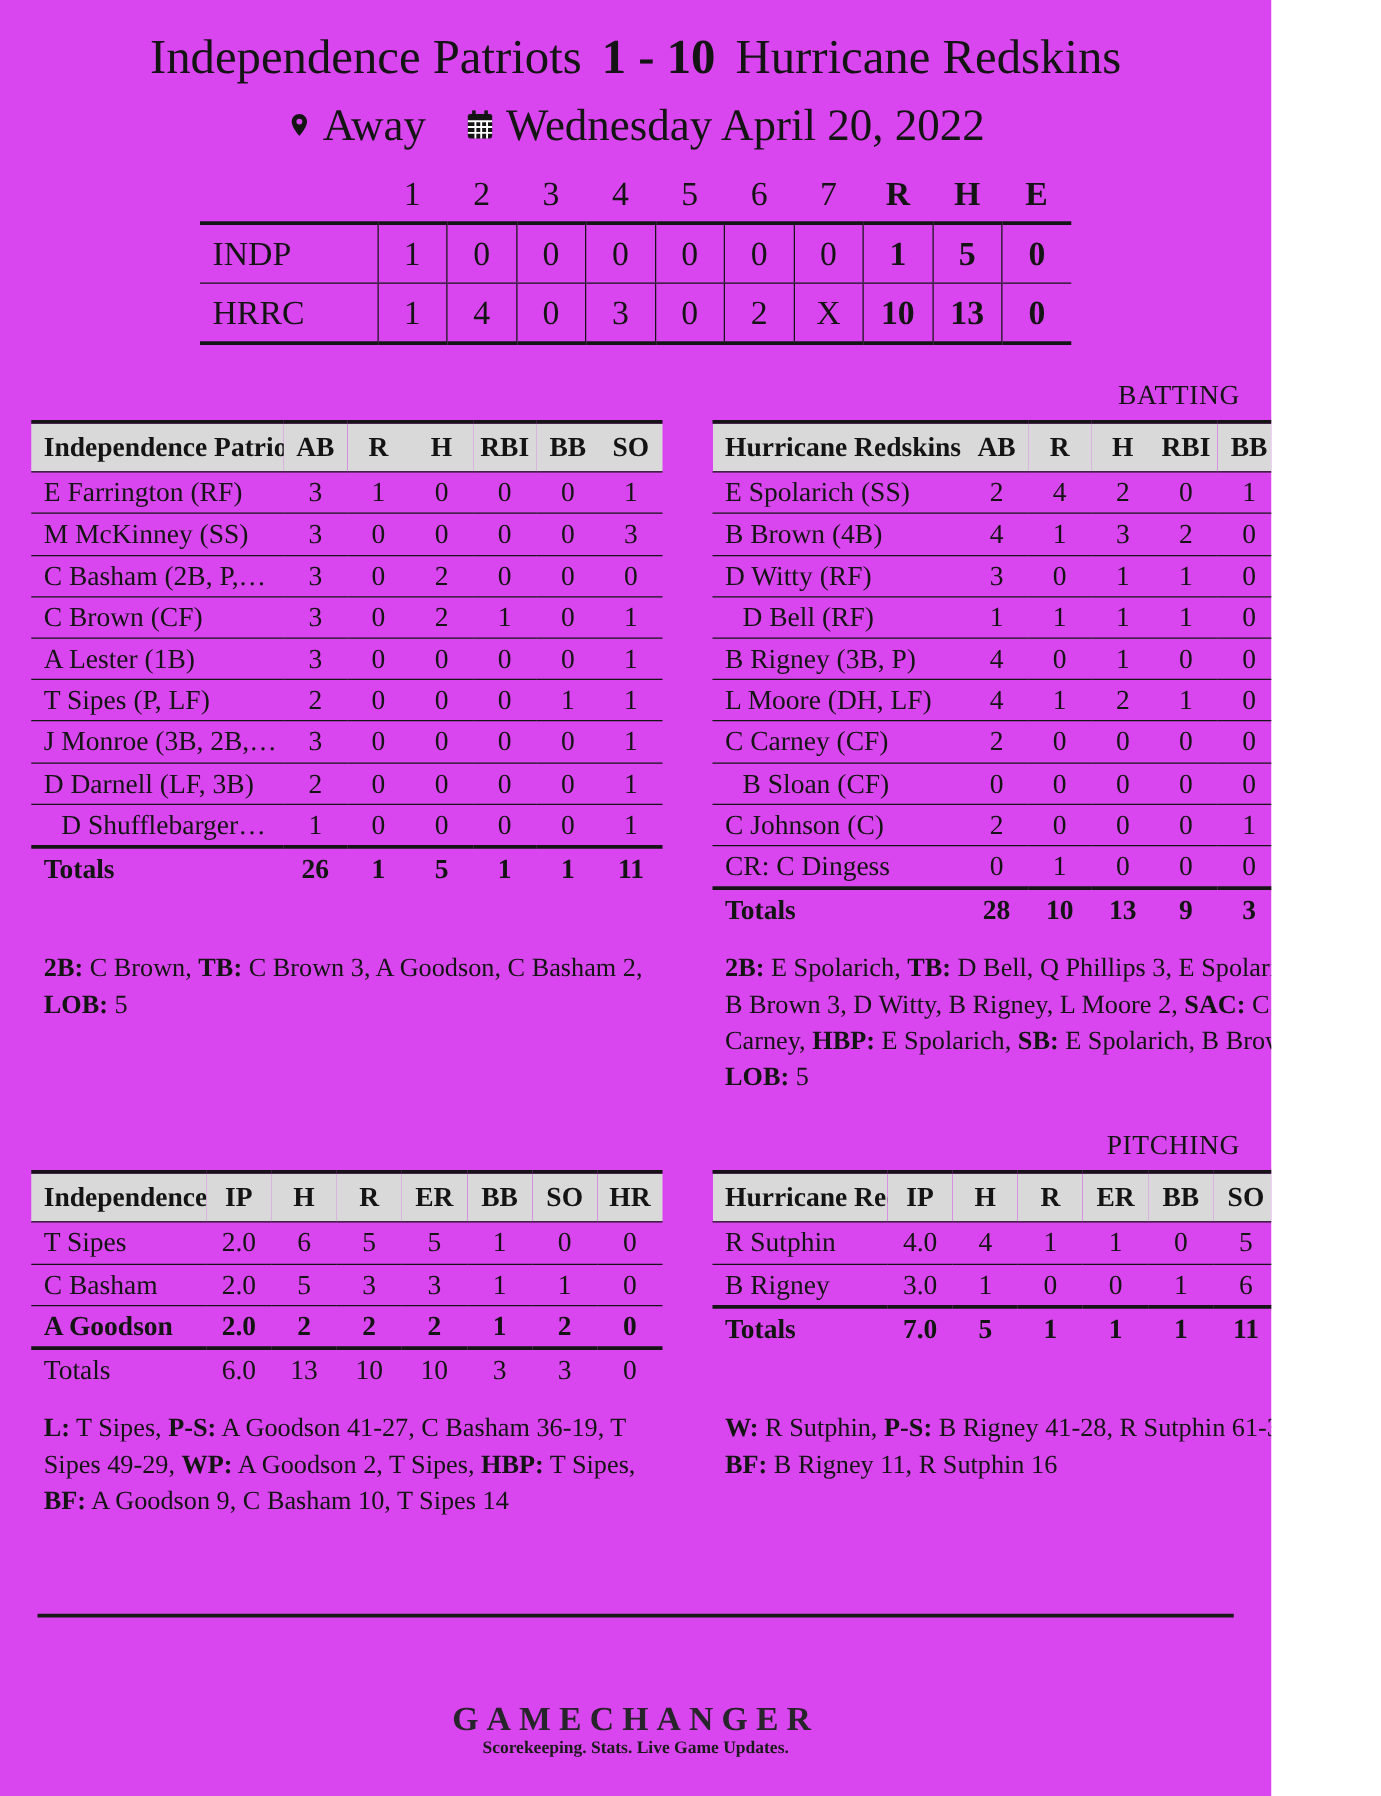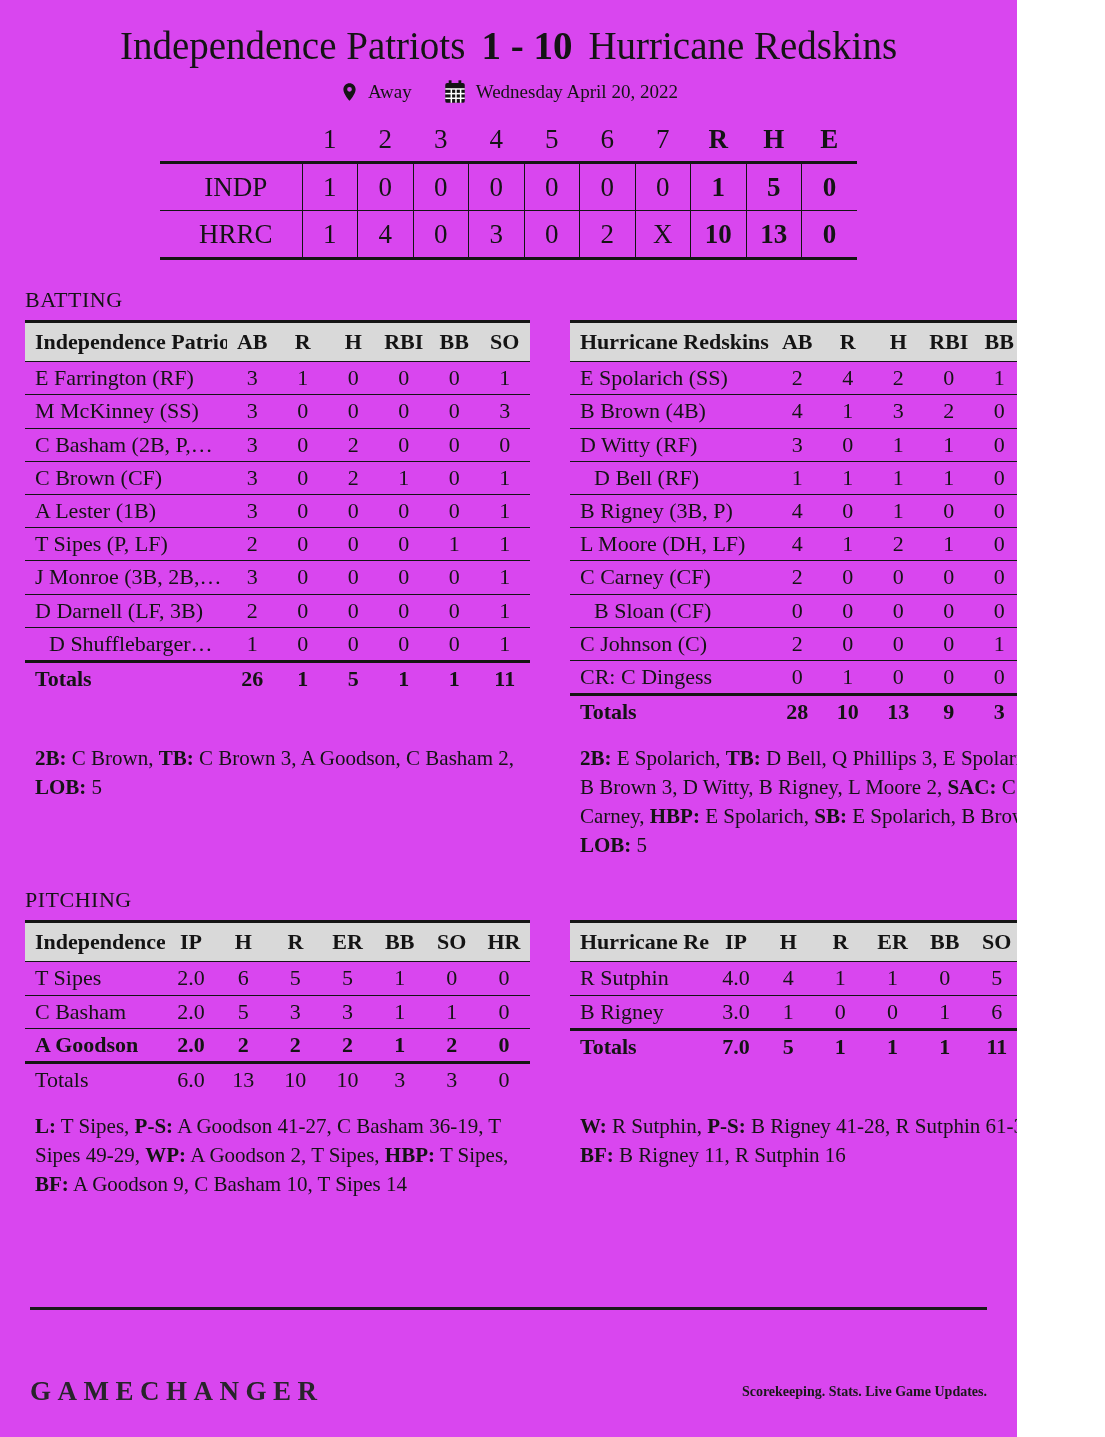--- a/index.html
+++ b/index.html
@@ -19,48 +19,48 @@
     font-size:39px;
     font-weight:normal;
     line-height:48px;
     color:#141414;
   }
   .title .score{font-weight:bold;margin:0 16px;}
   .subtitle{
     margin-top:9px;
     display:flex;justify-content:center;align-items:center;
     gap:30px;
-    font-size:19px;color:#141414;
+    font-size:36px;color:#141414;
   }
   .meta-item{display:inline-flex;align-items:center;gap:8px;}
   .meta-item svg{display:block;}
   
   .linescore{
     margin:10px auto 0 auto;
     width:697px;
     border-collapse:collapse;
     table-layout:fixed;
   }
   .linescore th,.linescore td{
     font-size:27px;font-weight:normal;
     text-align:center;padding:0;
     color:#141414;
   }
   .linescore th{height:40px;vertical-align:bottom;padding-bottom:6px;border-bottom:3.5px solid #141414;}
   .linescore td{height:46px;border-bottom:1.5px solid #141414;border-left:1.5px solid #141414;}
-  .linescore td:first-child{border-left:none;text-align:center;padding-left:10px;}
+  .linescore td:first-child{border-left:none;text-align:left;padding-left:10px;}
   .linescore tr:last-child td{border-bottom:3.5px solid #141414;}
   .linescore col.teamcol{width:142px;}
   .linescore .rhe{font-weight:bold;}
   
   .content{padding:0 25px;}
   .section-label{
     margin:27px 0 7px 0;
     font-size:22px;font-weight:normal;
-    letter-spacing:0.5px;color:#141414;
+    letter-spacing:0.5px;color:#141414;text-align:right;
   }
   .columns{
     display:grid;
     grid-template-columns:505px 505px;
     column-gap:40px;
     align-items:start;
   }
   
   .stat-table{
     width:100%;
@@ -95,21 +95,21 @@
   }
   .summary b{font-weight:bold;}
   
   .footer{
     position:absolute;left:30px;right:30px;bottom:0;
     padding-bottom:30px;
   }
   .footer-rule{border-top:3px solid #1a1a1a;}
   .footer-row{
     margin-top:66px;
-    display:flex;justify-content:space-between;align-items:center;
+    display:flex;justify-content:space-between;align-items:center;flex-direction:column;
   }
   .logo{
     font-size:27px;font-weight:bold;
     letter-spacing:6.5px;
     color:#28242b;
   }
   .tagline{font-size:14px;font-weight:bold;color:#1a1a1a;}
 </style>
 </head>
 <body>

